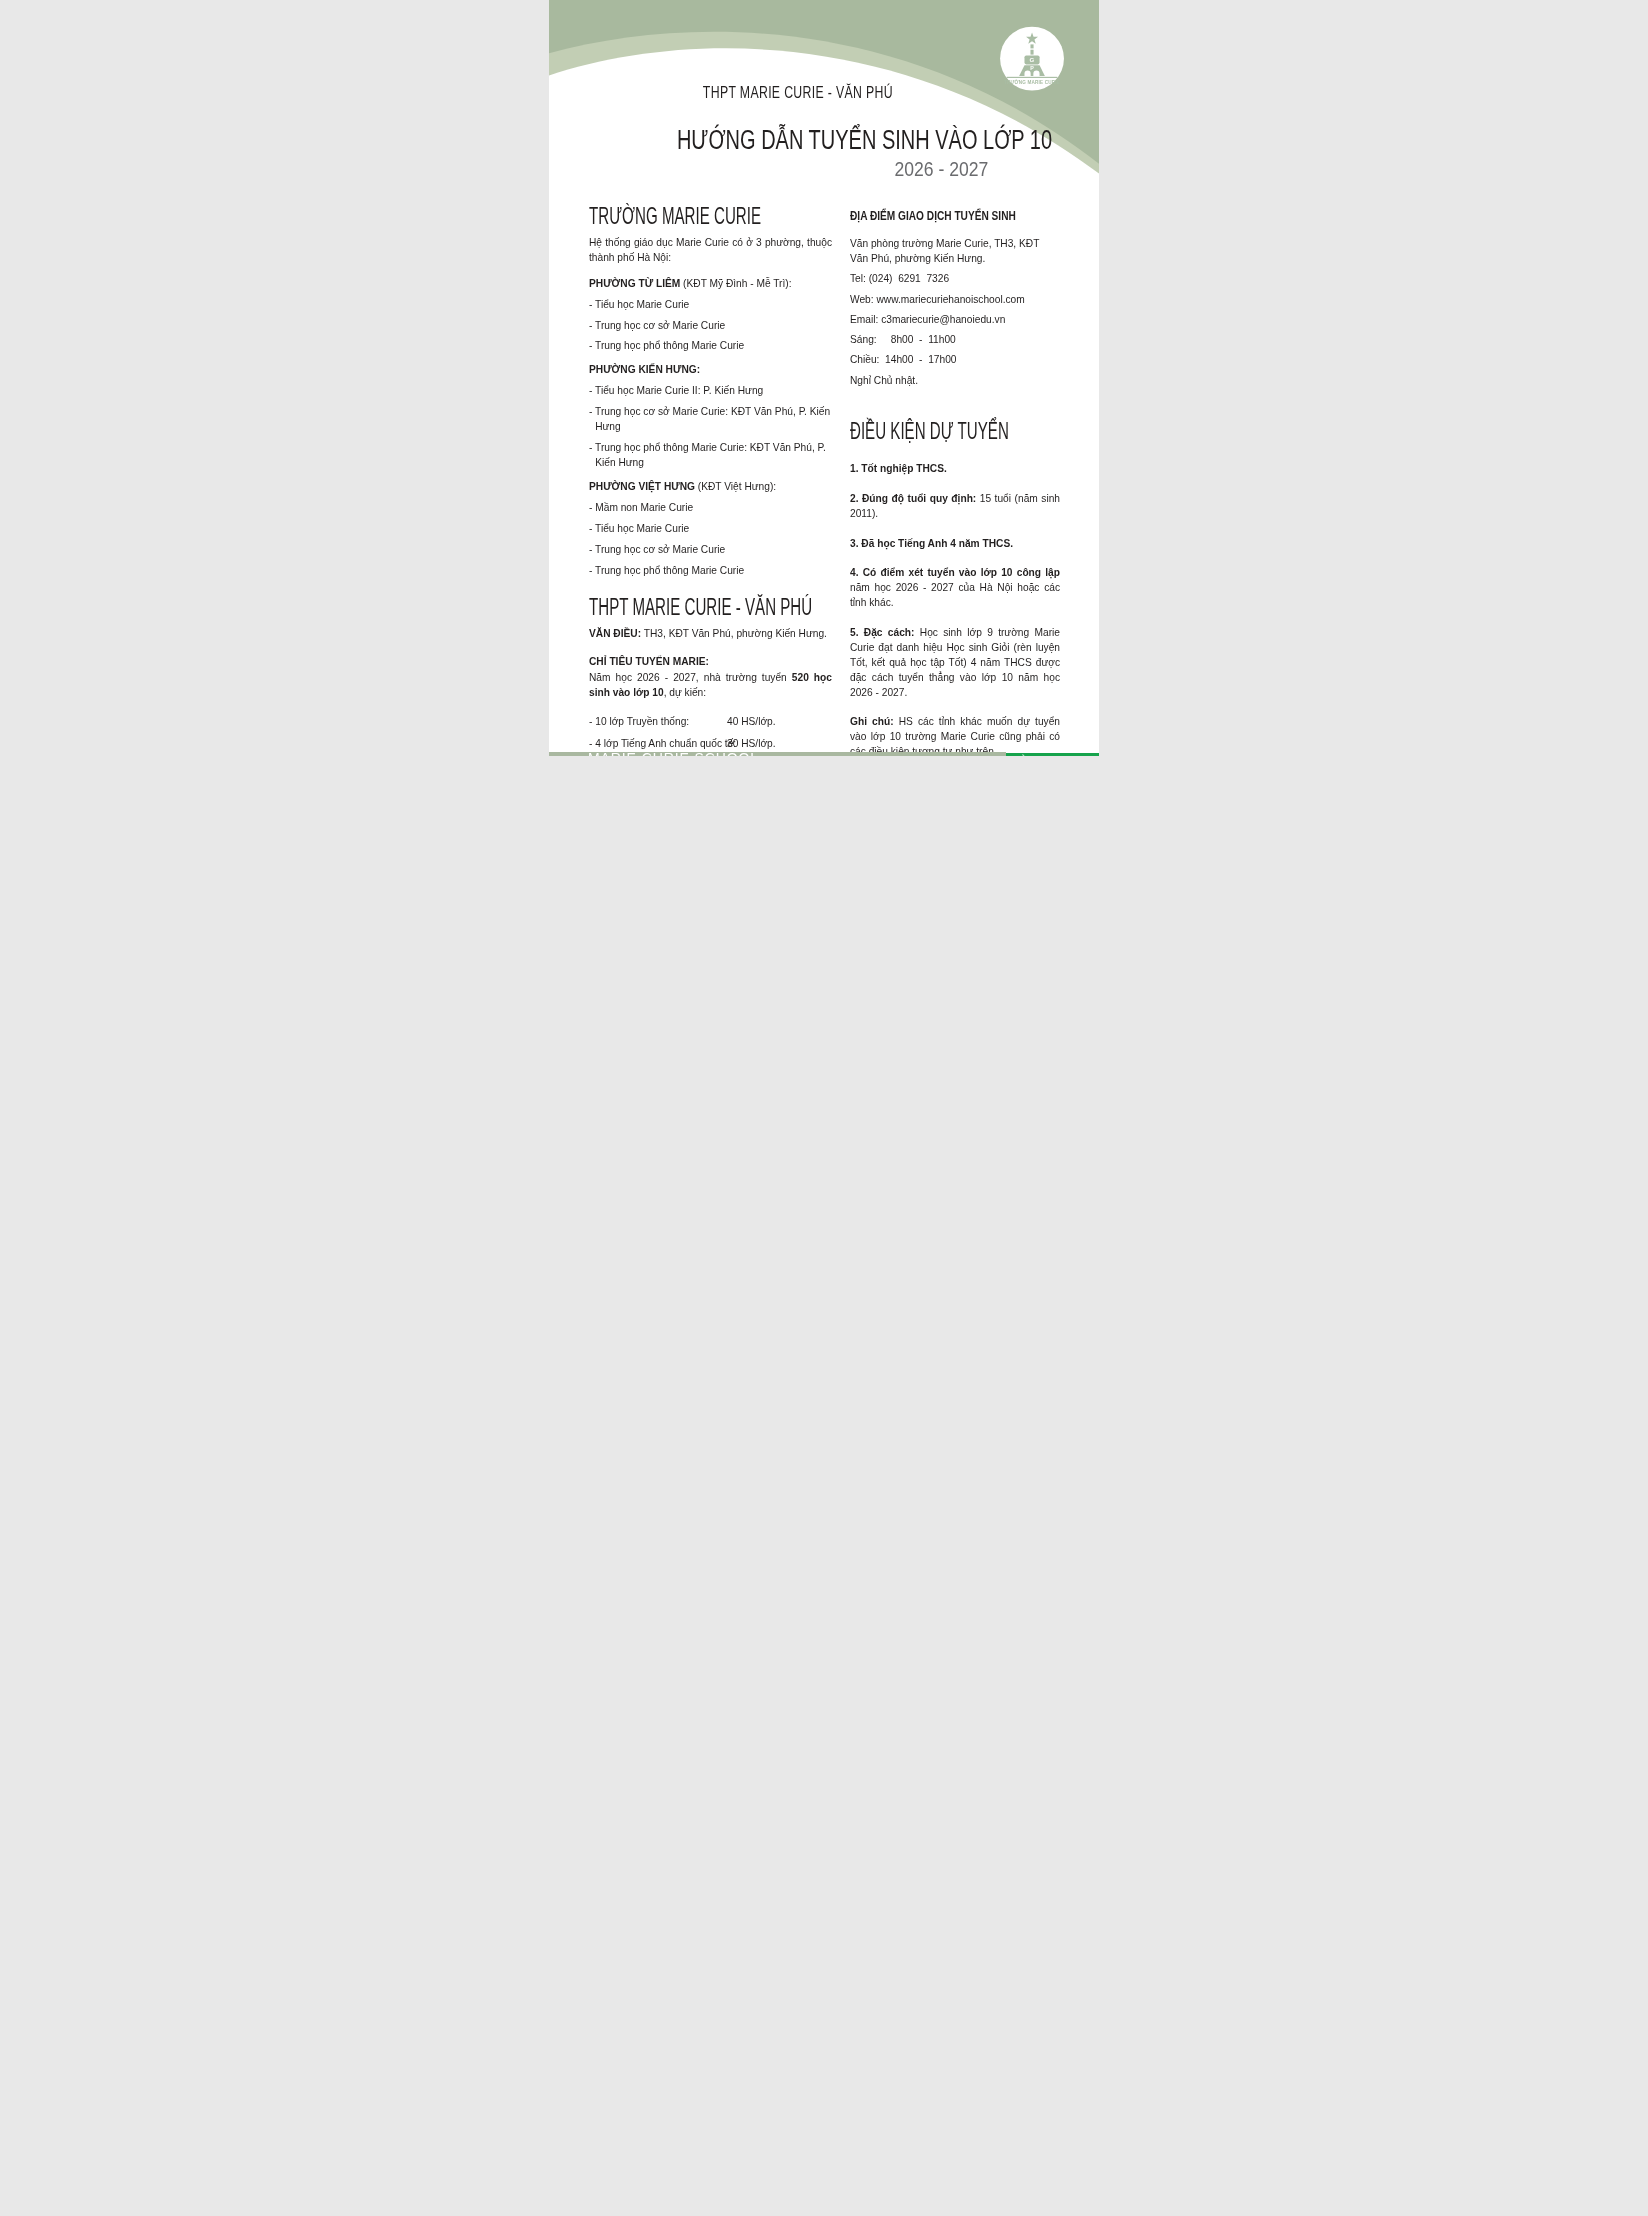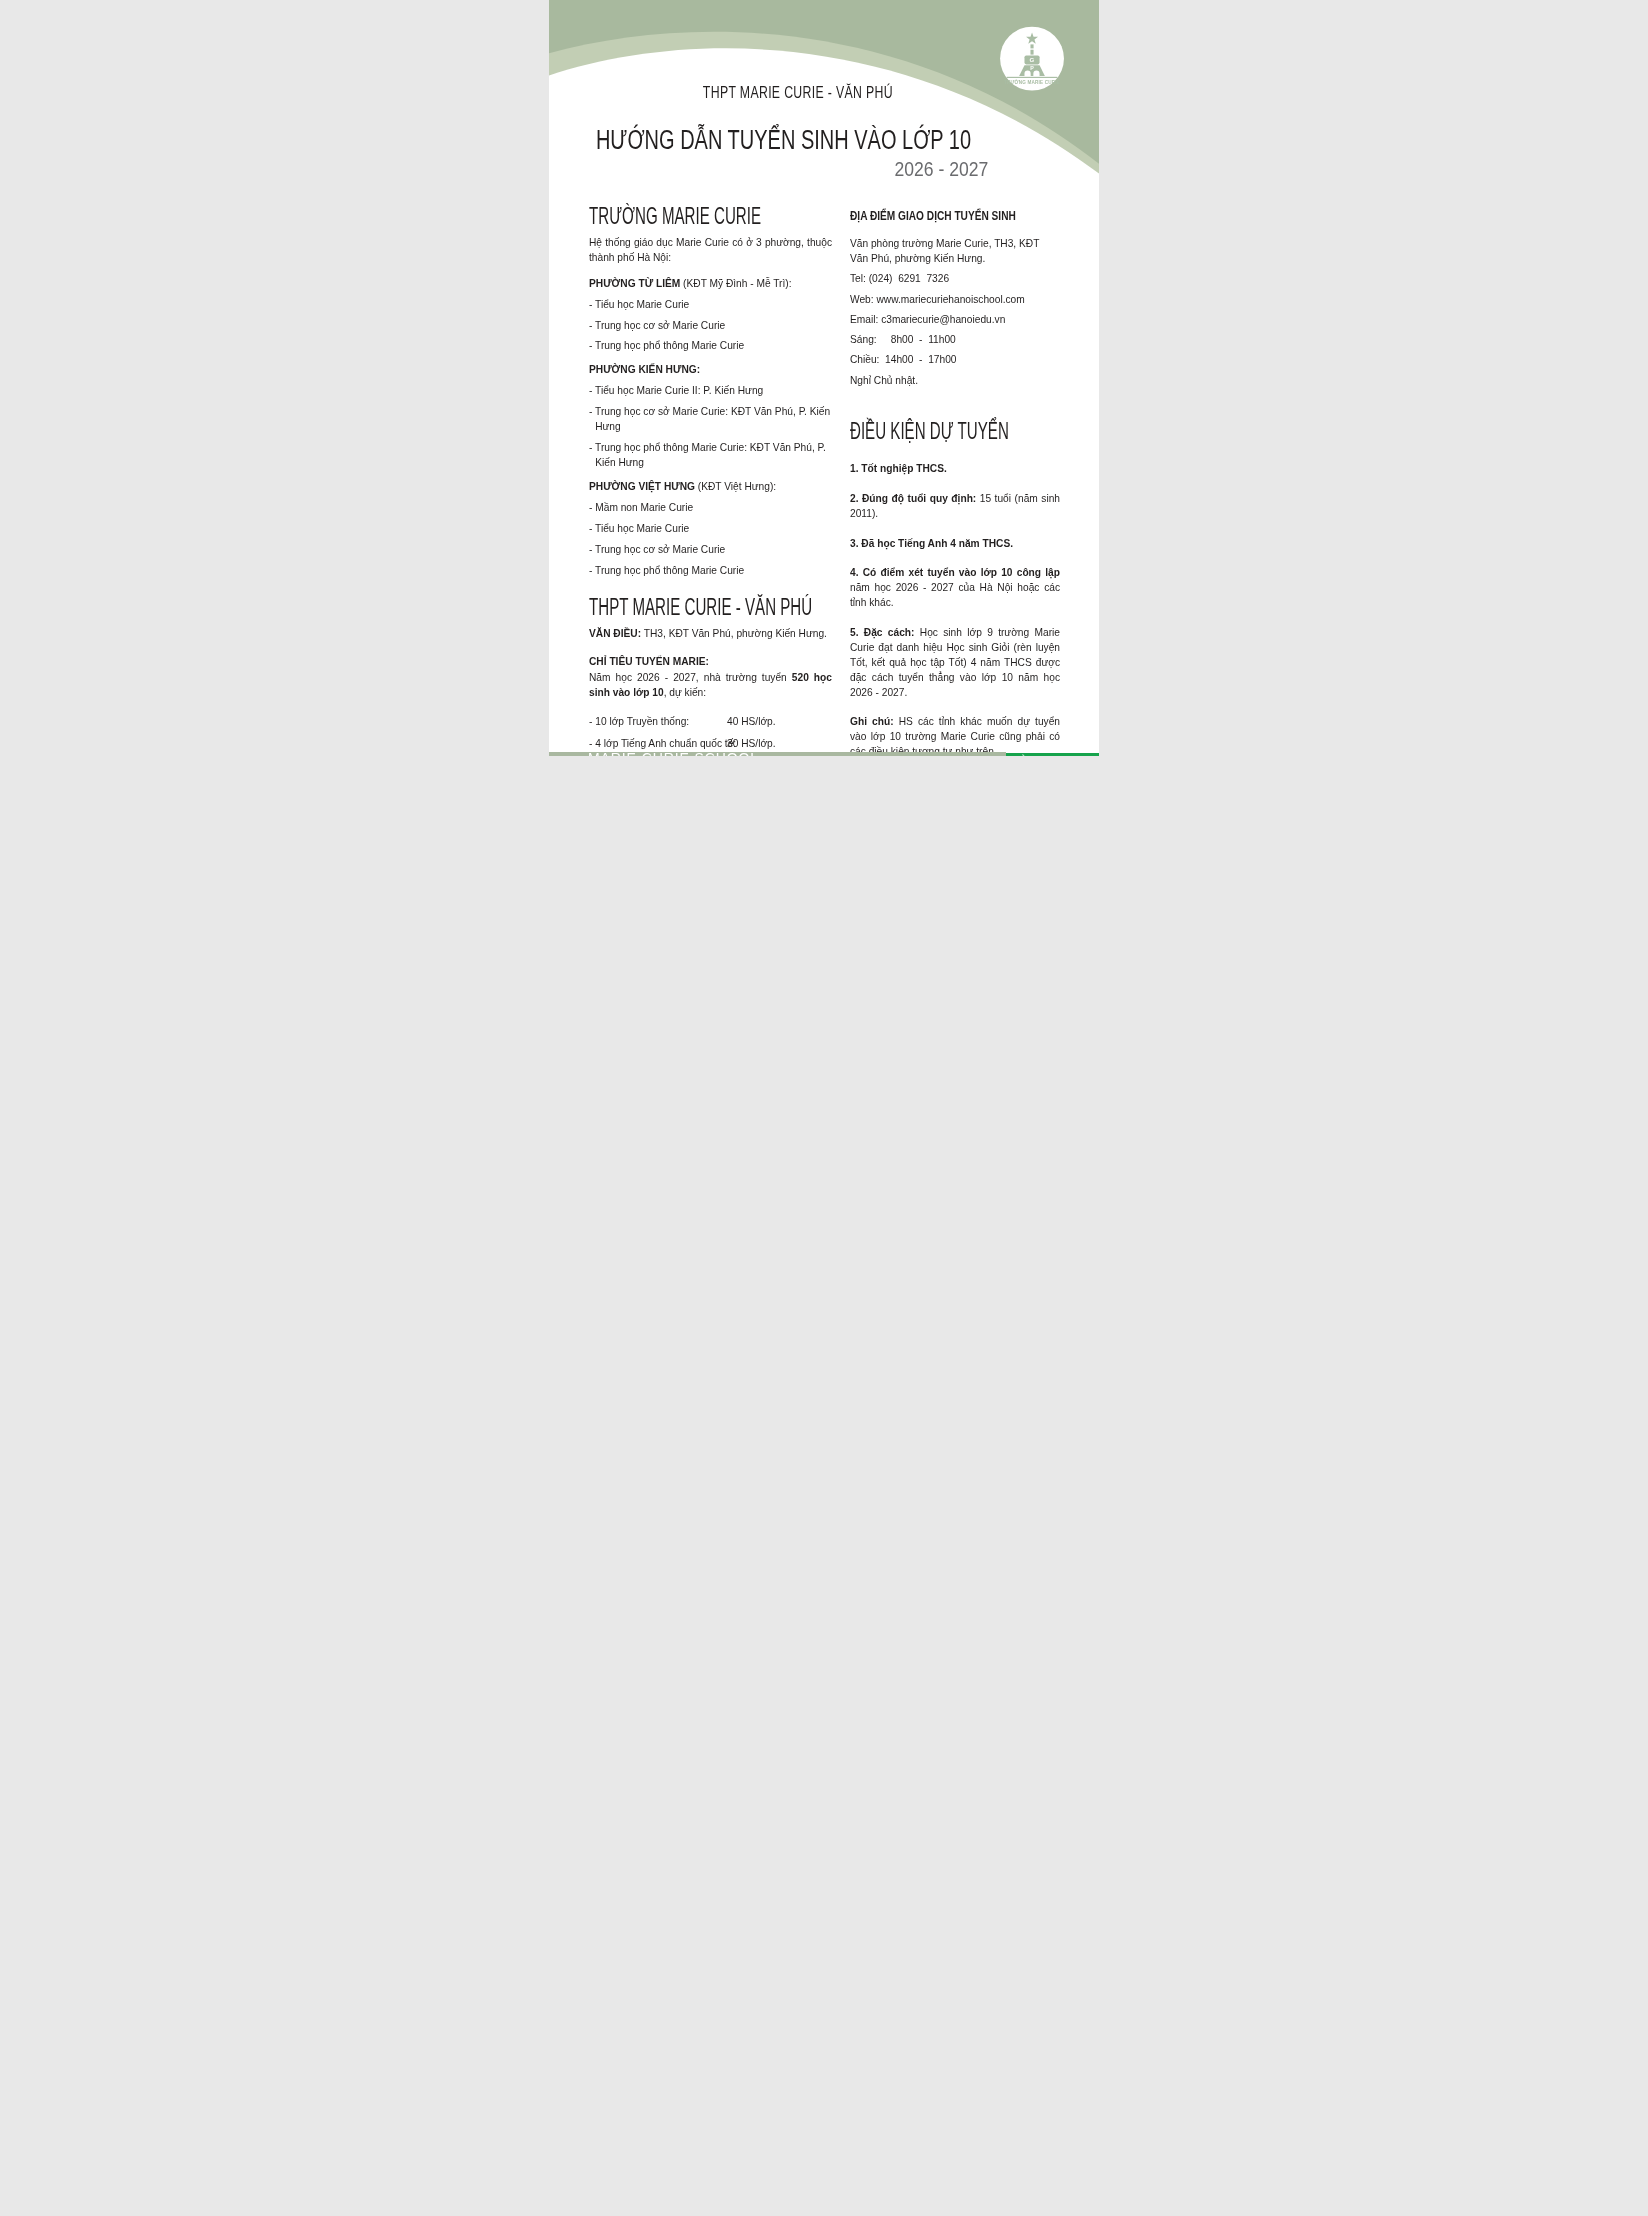--- a/index.html
+++ b/index.html
@@ -9,21 +9,21 @@
   html,body{margin:0;padding:0;background:#e8e8e8;}
   .page{
     position:relative; width:550px; height:756px; margin:0 auto;
     background:#ffffff; overflow:hidden;
     font-family:"Liberation Sans","DejaVu Sans",sans-serif; color:var(--ink);
   }
   
   .header-art{position:absolute;left:0;top:0;width:550px;height:222px;}
   .title-small{position:absolute;top:84px;left:0;right:53px;text-align:center;}
   .title-small span{display:inline-block;font-size:15px;letter-spacing:0.4px;transform:scale(.82,1.05);white-space:nowrap;}
-  .title-main{position:absolute;top:125px;left:0;right:0;text-align:left;}
+  .title-main{position:absolute;top:125px;left:0;right:0;text-align:right;}
   .title-main span{display:inline-block;font-size:25px;letter-spacing:0;transform:scale(.8,1.08);white-space:nowrap;}
   .title-years{position:absolute;top:158px;left:235px;width:315px;text-align:center;color:var(--gray);}
   .title-years span{display:inline-block;font-size:20px;transform:scale(.88,1.05);white-space:nowrap;}
   
   .col{position:absolute;top:205px;font-size:10.2px;line-height:15px;}
   .col-l{left:40px;width:243px;}
   .col-r{left:301px;width:210px;}
   .h2{font-size:21px;line-height:23px;margin:0 0 7px 0;}
   .h2 span{display:inline-block;transform:scale(.72,1.1);transform-origin:left bottom;white-space:nowrap;}
   .h2.mt{margin-top:18.6px;}

